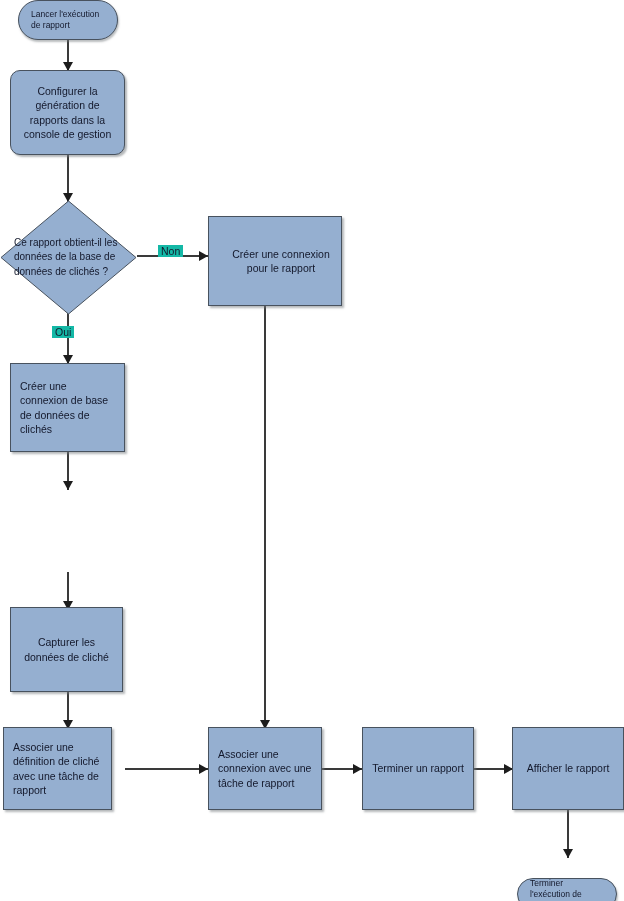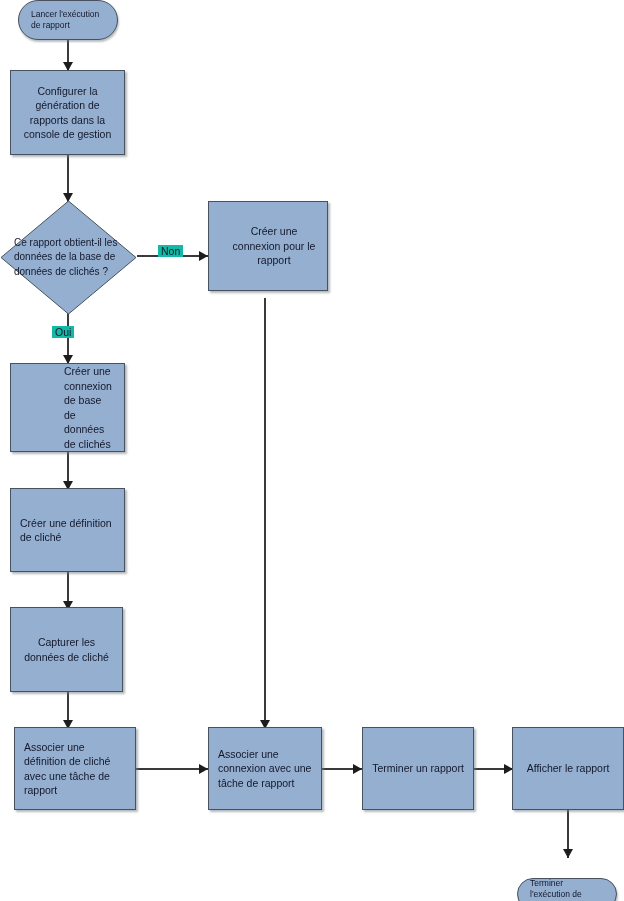--- a/index.html
+++ b/index.html
@@ -134,48 +134,45 @@
   <div class="conn conn-h" style="left:474px; top:768px; width:40px;"></div>
   <div class="arrow arrow-right" style="left:504px; top:764px;"></div>
 
   <div class="conn conn-v" style="left:567px; top:810px; height:48px;"></div>
   <div class="arrow arrow-down" style="left:563px; top:849px;"></div>
 
   <div class="node terminator" style="left:18px; top:0px; width:100px; height:40px;">
     <span class="txt">Lancer l'exécution de rapport</span>
   </div>
 
-  <div class="node process process-center" style="left:10px; top:70px; width:115px; height:85px;">
+  <div class="node process process-center" style="left:10px; top:70px; width:115px; height:85px;border-radius:10px;">
     <span class="txt">Configurer la génération de rapports dans la console de gestion</span>
   </div>
 
   <div class="decision" style="left:0px; top:200px; width:137px; height:115px;">
     <svg width="137" height="115" viewBox="0 0 137 115">
       <polygon points="68.5,1 136,57.5 68.5,114 1,57.5" fill="#95AFD0" stroke="#48525E" stroke-width="1"></polygon>
     </svg>
     <span class="dtxt">Ce rapport obtient-il les données de la base de données de clichés ?</span>
   </div>
 
-  <div class="node process process-center" style="left:208px; top:201px; width:120px; height:90px;padding-left:12px;">
+  <div class="node process process-center" style="left:208px; top:216px; width:134px; height:90px;padding-left:12px;">
     <span class="txt">Créer une connexion pour le rapport</span>
   </div>
 
-  <div class="node process" style="left:10px; top:363px; width:115px; height:89px;padding-left:44px;">
+  <div class="node process" style="left:10px; top:363px; width:115px; height:89px;">
     <span class="txt">Créer une connexion de base de données de clichés</span>
   </div>
 
-  <div class="node process" style="left:10px; top:488px; width:115px; height:84px;">
-    <span class="txt">Créer une définition de cliché</span>
-  </div>
 
   <div class="node process process-center" style="left:10px; top:607px; width:113px; height:85px;">
     <span class="txt">Capturer les données de cliché</span>
   </div>
 
-  <div class="node process" style="left:14px; top:727px; width:122px; height:83px;">
+  <div class="node process" style="left:3px; top:727px; width:109px; height:83px;">
     <span class="txt">Associer une définition de cliché avec une tâche de rapport</span>
   </div>
 
   <div class="node process" style="left:208px; top:727px; width:114px; height:83px;">
     <span class="txt">Associer une connexion avec une tâche de rapport</span>
   </div>
 
   <div class="node process process-center" style="left:362px; top:727px; width:112px; height:83px;">
     <span class="txt">Terminer un rapport</span>
   </div>

